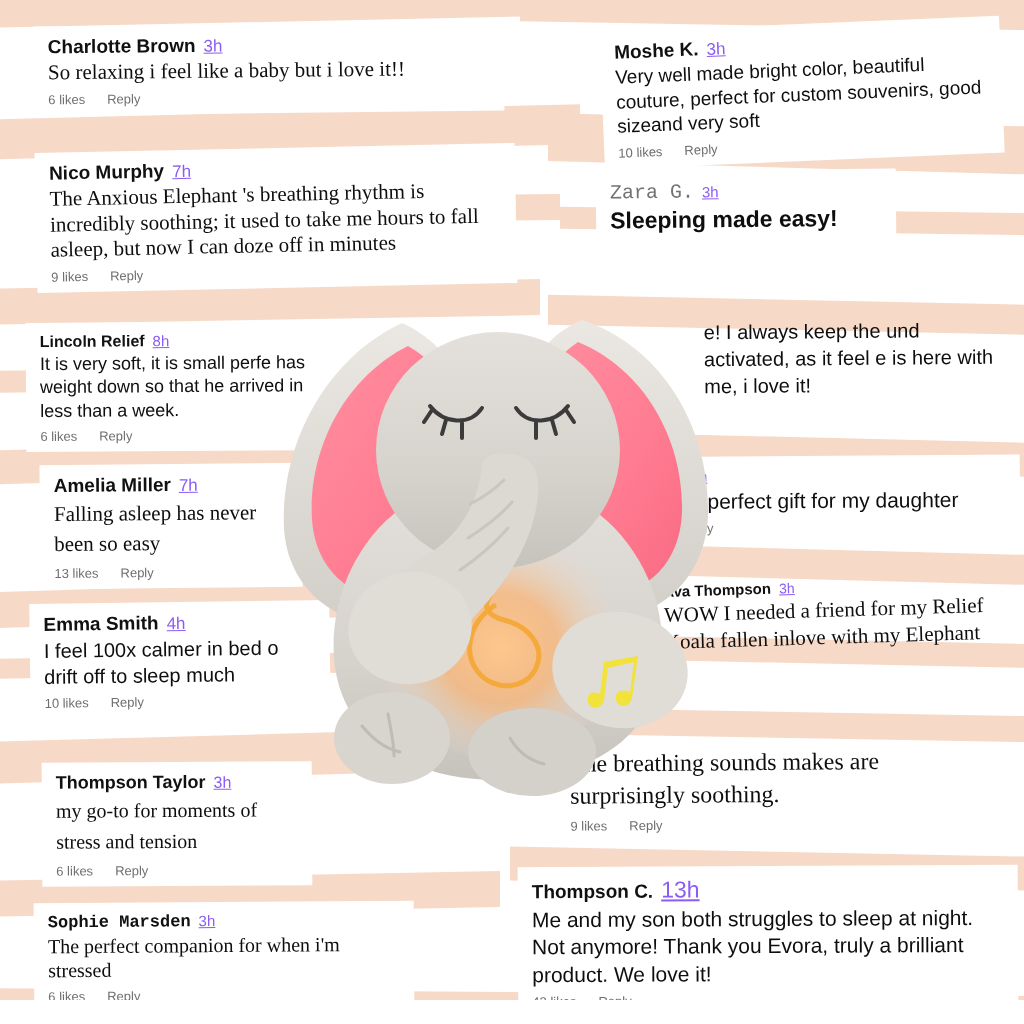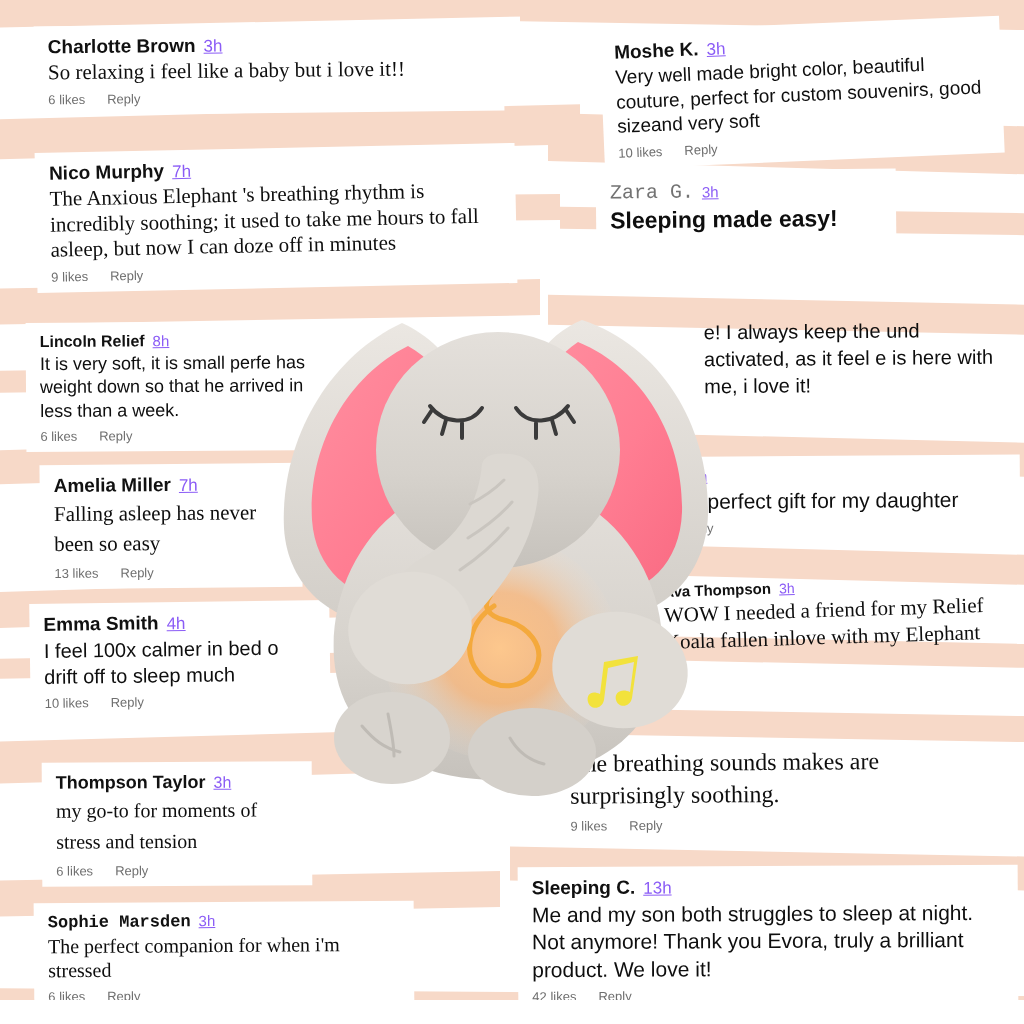--- a/index.html
+++ b/index.html
@@ -236,22 +236,22 @@
     </div>
     <div class="rbody" style="line-height:1.35;">The breathing sounds makes are surprisingly soothing.</div>
     <div class="rfoot">
       <span>9 likes</span>
       <span class="reply">Reply</span>
     </div>
   </div>
 
   <div class="review sans" style="left:518px; top:866px; width:500px; transform:rotate(-0.3deg); font-size:21px;">
     <div class="rhead">
-      <span class="rname" style="font-size:19px;">Sleeping C.</span>
-      <span class="rtime" style="font-size:17px;">13h</span>
+      <span class="rname" style="font-size:19px;">Thompson C.</span>
+      <span class="rtime" style="font-size:23px;">13h</span>
     </div>
     <div class="rbody" style="line-height:1.3;">Me and my son both struggles to sleep at night. Not anymore! Thank you Evora, truly a brilliant product. We love it!</div>
     <div class="rfoot">
       <span>42 likes</span>
       <span class="reply">Reply</span>
     </div>
   </div>
 
   <svg id="plush" viewBox="0 0 520 570" xmlns="http://www.w3.org/2000/svg">
     <defs>

